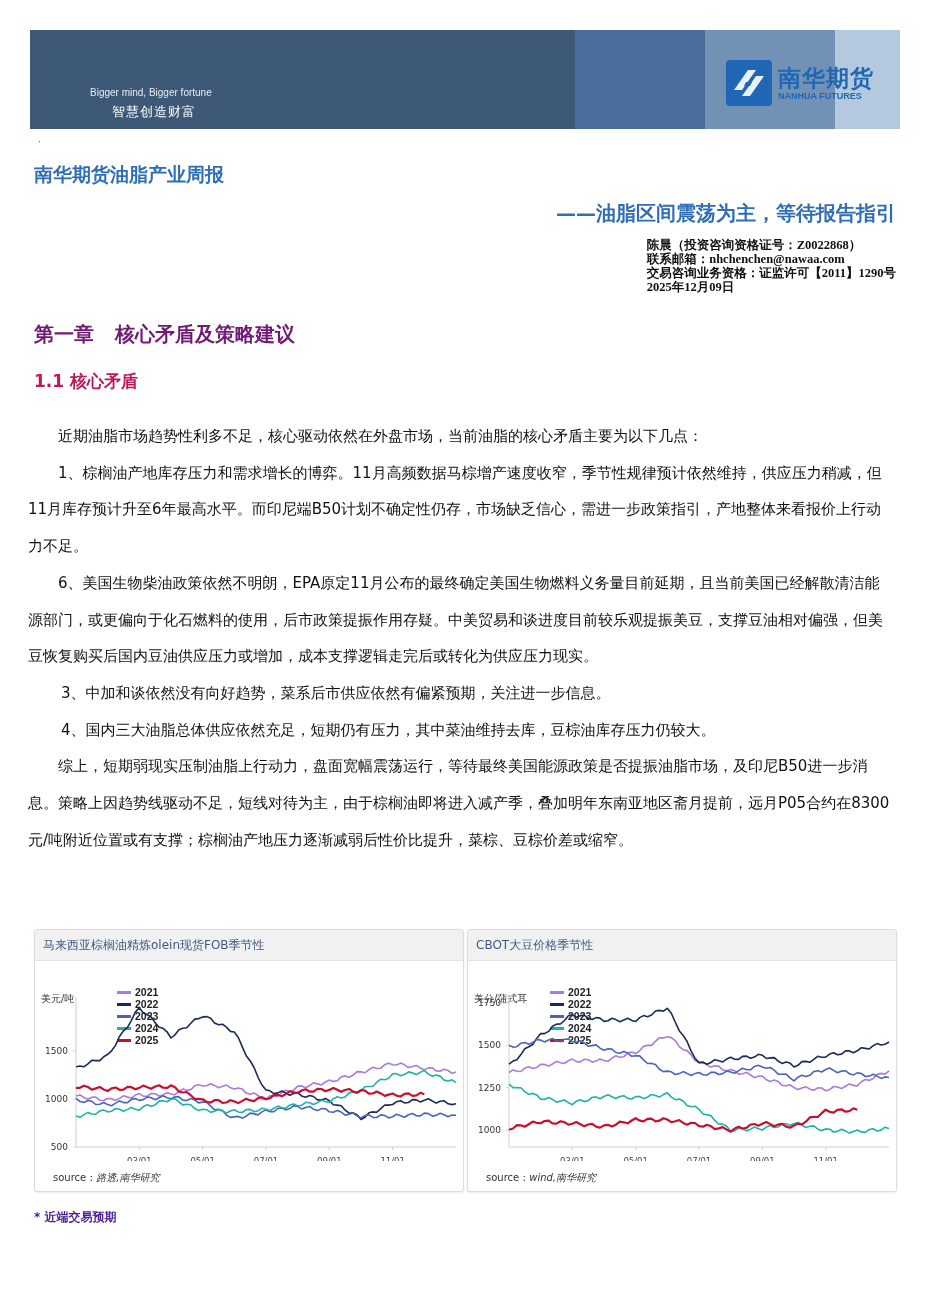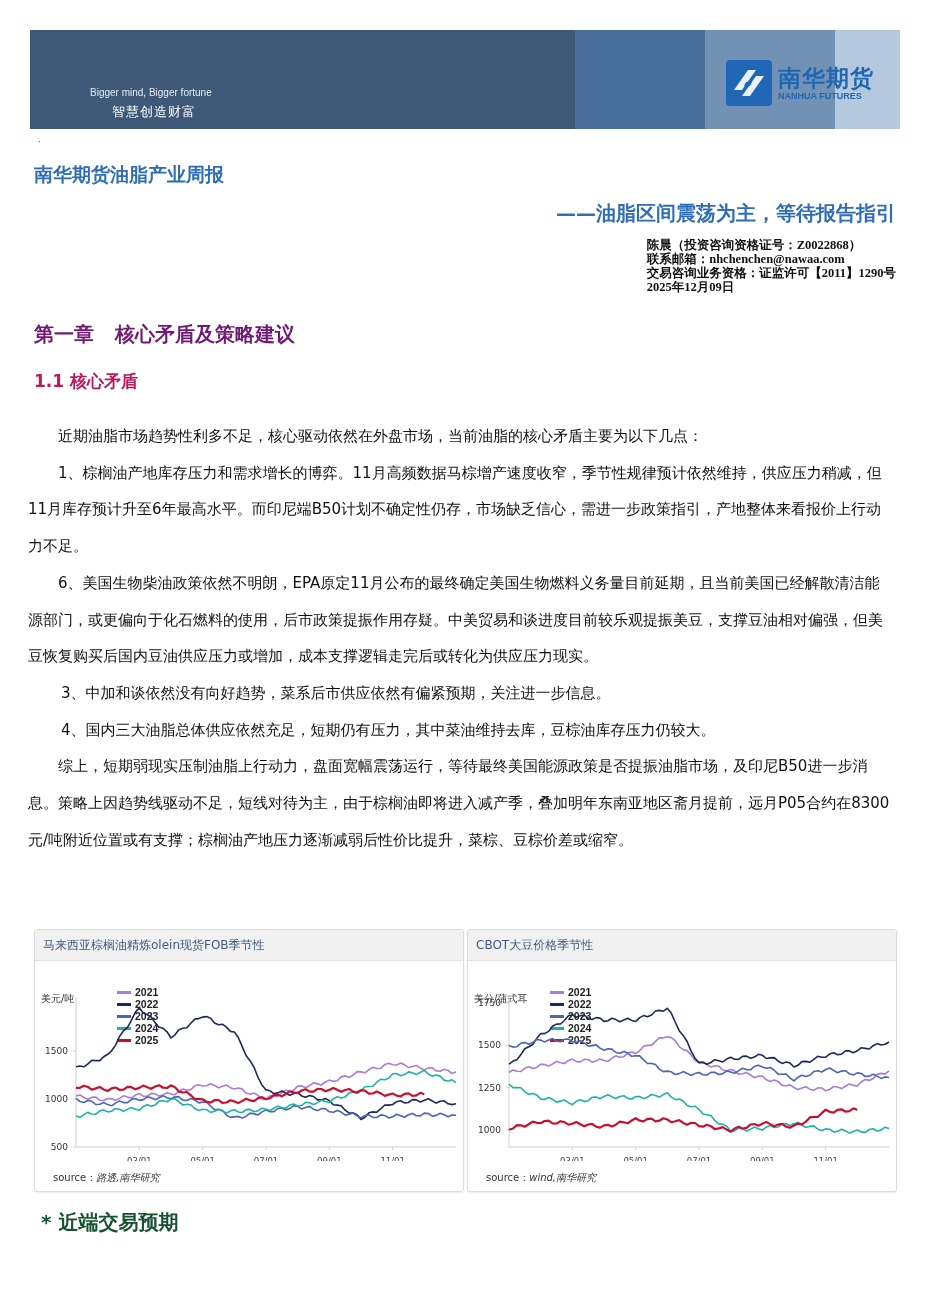--- a/index.html
+++ b/index.html
@@ -26,21 +26,21 @@
   .body-text p { margin:0; text-indent:2em; }
   .chart { position:absolute; top:929px; width:428px; height:261px; border:1px solid #dcdcdc; border-radius:3px; background:#fff; box-shadow:0 1px 2px rgba(0,0,0,.08); }
   .chart-head { height:30px; background:#f1f1f1; border-bottom:1px solid #e2e2e2; font-size:12px; color:#3d5a80; padding-left:8px; line-height:30px; }
   .chart svg { position:absolute; left:0; top:31px; }
   .source { position:absolute; left:18px; bottom:6px; font-size:10px; color:#333; }
   .source i { font-style:italic; }
   .legend { position:absolute; left:82px; top:56px; display:flex; font-size:10.5px; font-weight:bold; color:#222; font-family:"Liberation Sans", sans-serif;flex-direction:column; }
   .legend .it { display:flex; align-items:center; margin-right:16px; }
   .legend .sw { width:14px; height:3px; margin-right:4px; }
   .unit { position:absolute; left:6px; top:62px; font-size:10px; color:#333; }
-  .near { position:absolute; left:34px; top:1209px; font-size:20px; font-weight:bold; color:#14532d;margin-left:7px; }
+  .near { position:absolute; left:34px; top:1209px; font-size:12px; font-weight:bold; color:#4c1d95; }
 </style>
 </head>
 <body>
 
 <div class="banner">
   <div class="band1">
     <div class="slogan-en">Bigger mind, Bigger fortune</div>
     <div class="slogan-cn">智慧创造财富</div>
   </div>
   <div class="band2"></div>

